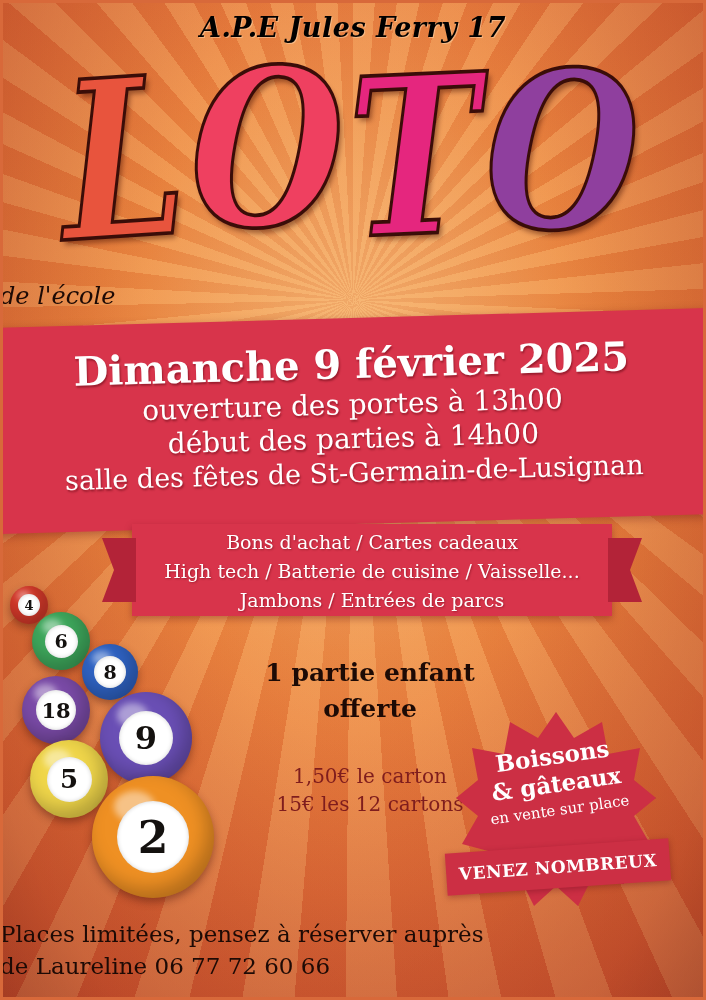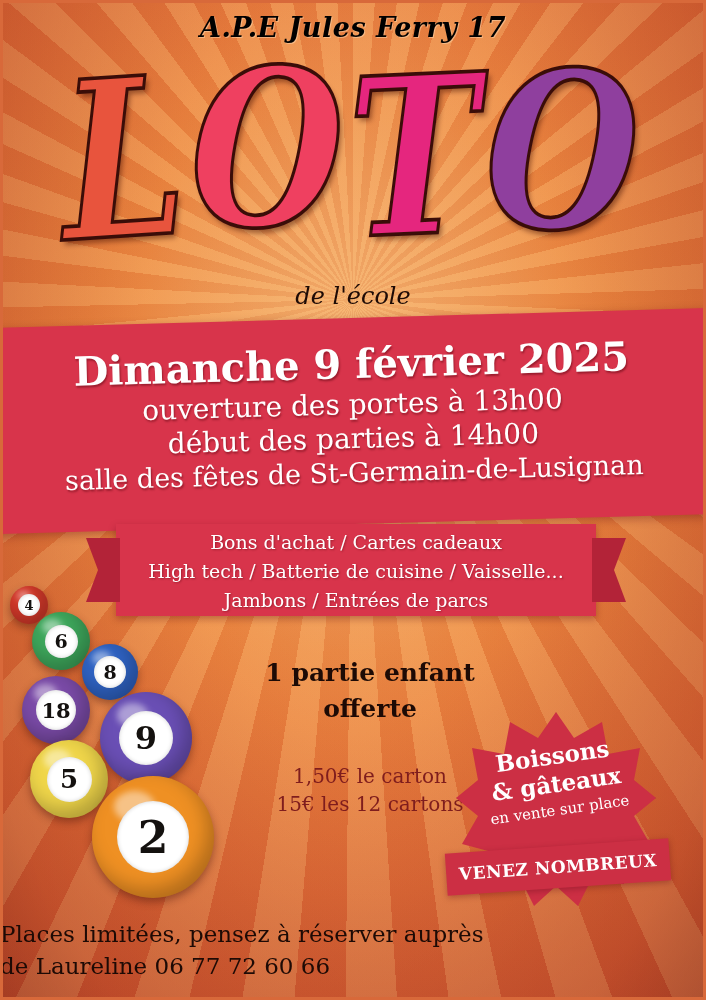--- a/index.html
+++ b/index.html
@@ -91,21 +91,20 @@
   .l-1 { color: #e8543d; transform: rotate(-3deg) translateY(6px); }
   .l-2 { color: #ef4060; transform: rotate(2deg) translateY(-2px); }
   .l-3 { color: #e5267e; transform: rotate(-2deg) translateY(4px); }
   .l-4 { color: #8f3f9e; transform: rotate(3deg) translateY(0px); }
 
   .ecole {
     position: absolute;
     top: 282px;
     left: 0;
     width: 100%;
-    text-align: center;
     font-family: "DejaVu Serif", serif;
     font-style: italic;
     font-size: 24px;
     color: #1d0a05;
   }
 
   
   .date-band {
     position: absolute;
     left: -12px;
@@ -136,21 +135,21 @@
   }
   .date-line-2, .date-line-3, .date-line-4 {
     font-size: 28px;
     line-height: 34px;
   }
   .date-line-4 { font-size: 27px; }
 
   
   .ribbon {
     position: absolute;
-    left: 116px;
+    left: 132px;
     top: 524px;
     width: 480px;
     height: 92px;
     background: #d8344b;
     box-shadow: 0 3px 7px rgba(90,10,20,0.35);
   }
   .ribbon::before, .ribbon::after {
     content: "";
     position: absolute;
     top: 14px;

